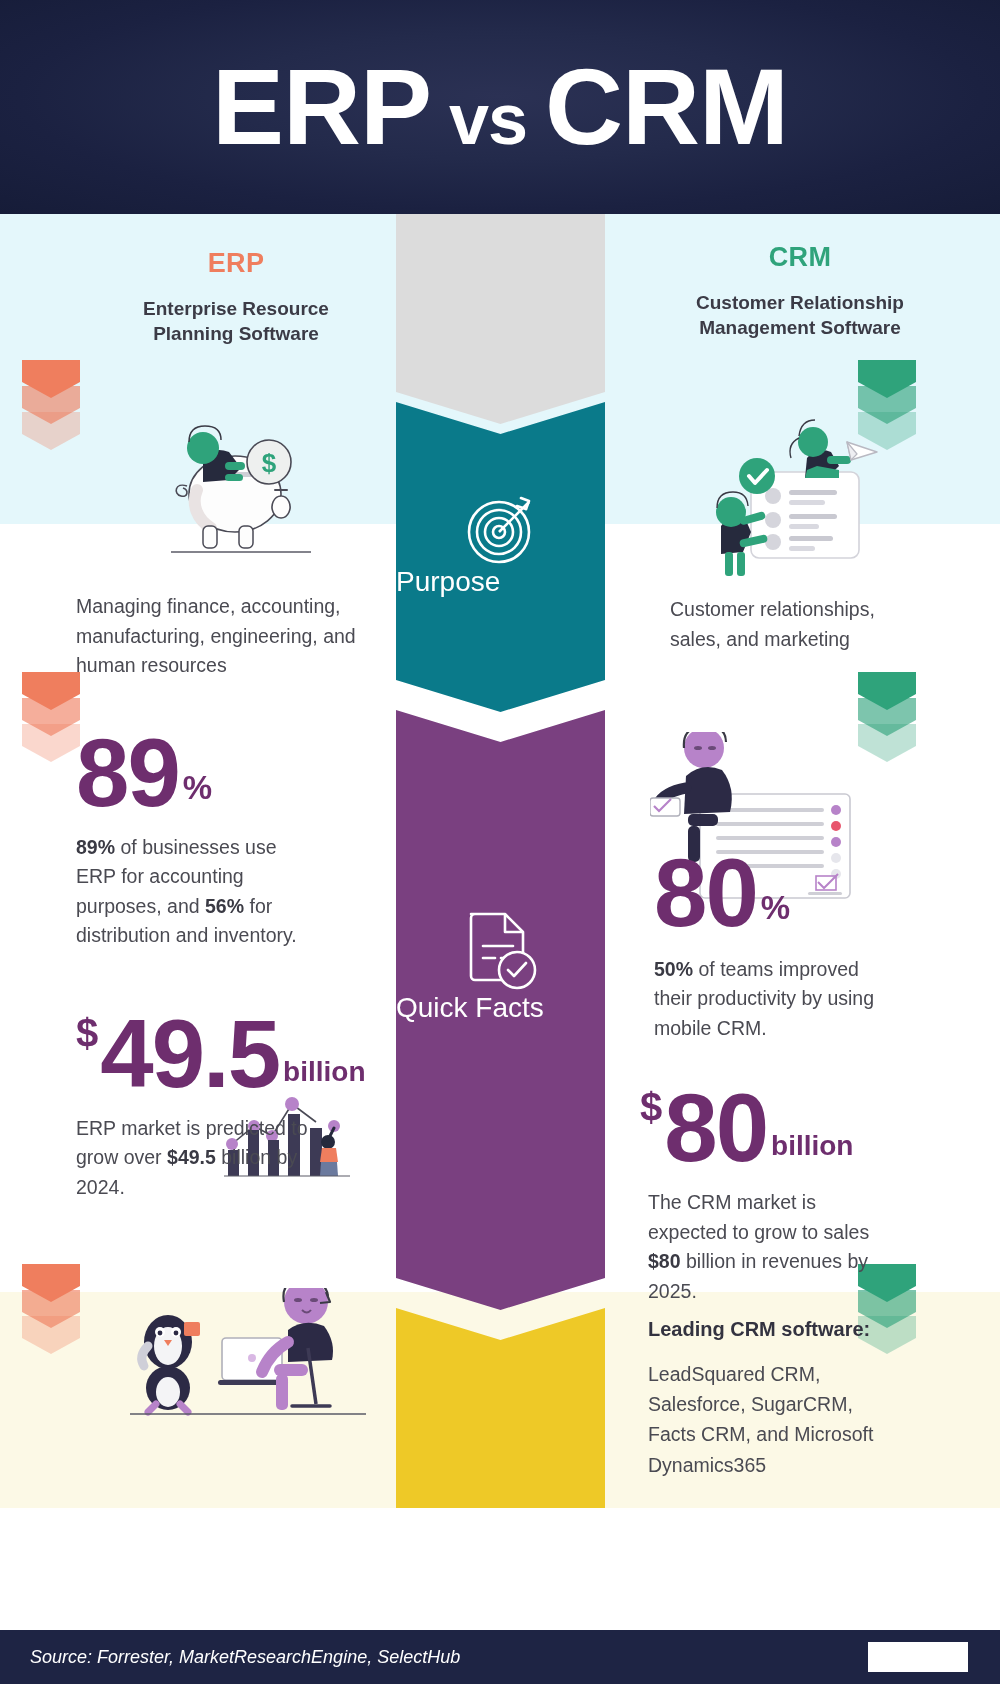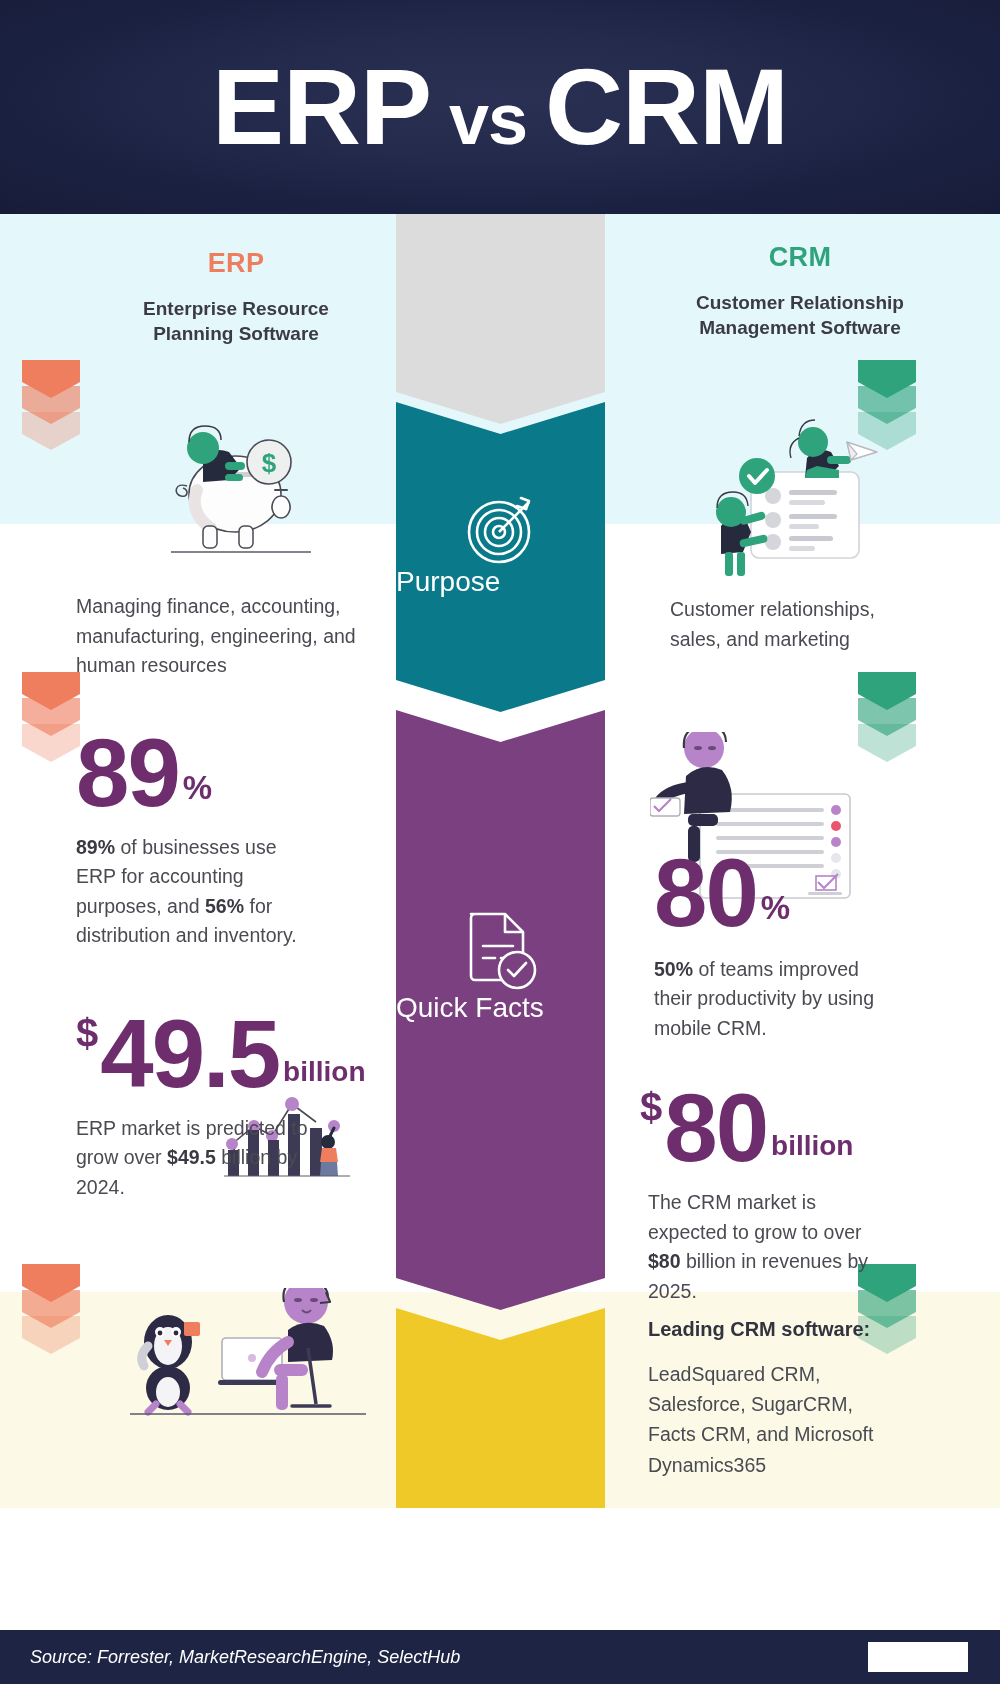--- a/index.html
+++ b/index.html
@@ -455,21 +455,21 @@
     <div class="body-txt" style="margin-top:20px;margin-left:14px;width:230px;position:relative;z-index:3">
       <b>50%</b><span> of teams improved their productivity by using mobile CRM.</span>
     </div>
 
     <div class="stat-row" style="margin-top:44px">
       <span class="stat-dollar">$</span>
       <span class="stat-num big">80</span>
       <span class="stat-unit">billion</span>
     </div>
     <div class="body-txt" style="margin-top:18px;margin-left:8px;width:240px">
-      <span>The CRM market is expected to grow to over </span><b>$80</b><span> billion in revenues by 2025.</span>
+      <span>The CRM market is expected to grow to sales </span><b>$80</b><span> billion in revenues by 2025.</span>
     </div>
   </div>
 
 
   <div class="col col-right" style="top:1104px">
     <div class="list-head" style="margin-left:8px">Leading CRM software:</div>
     <div class="list-body" style="width:238px;margin-left:8px">LeadSquared CRM, Salesforce, SugarCRM, Facts CRM, and Microsoft Dynamics365</div>
   </div>
 
 </div>

